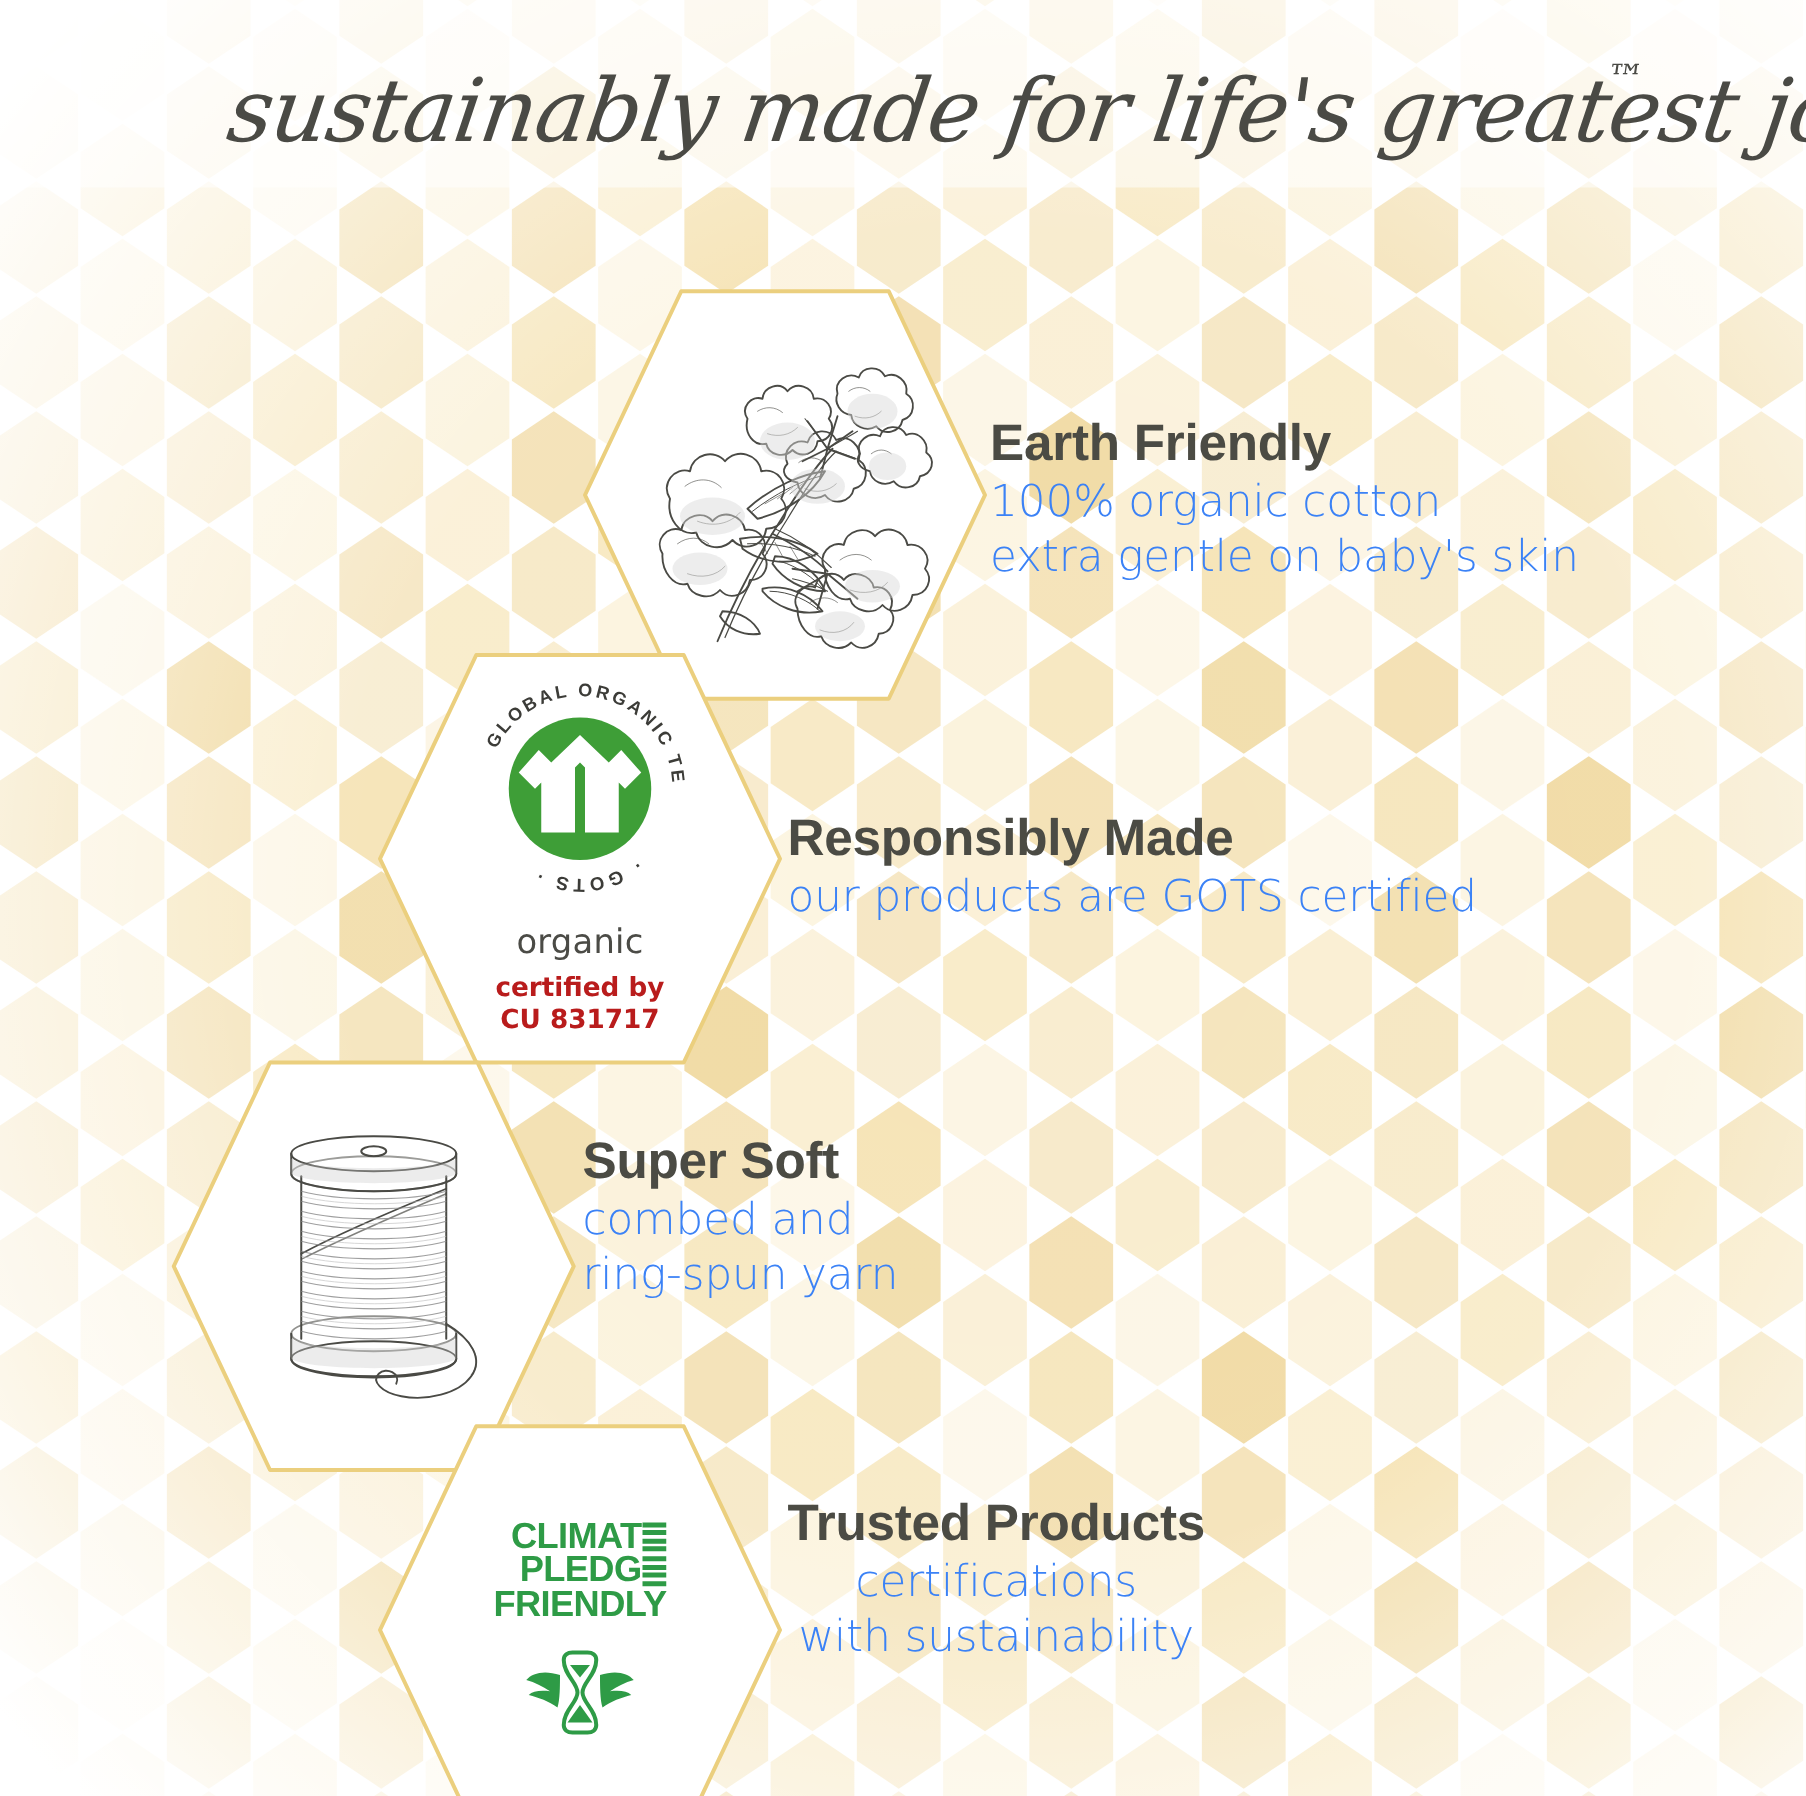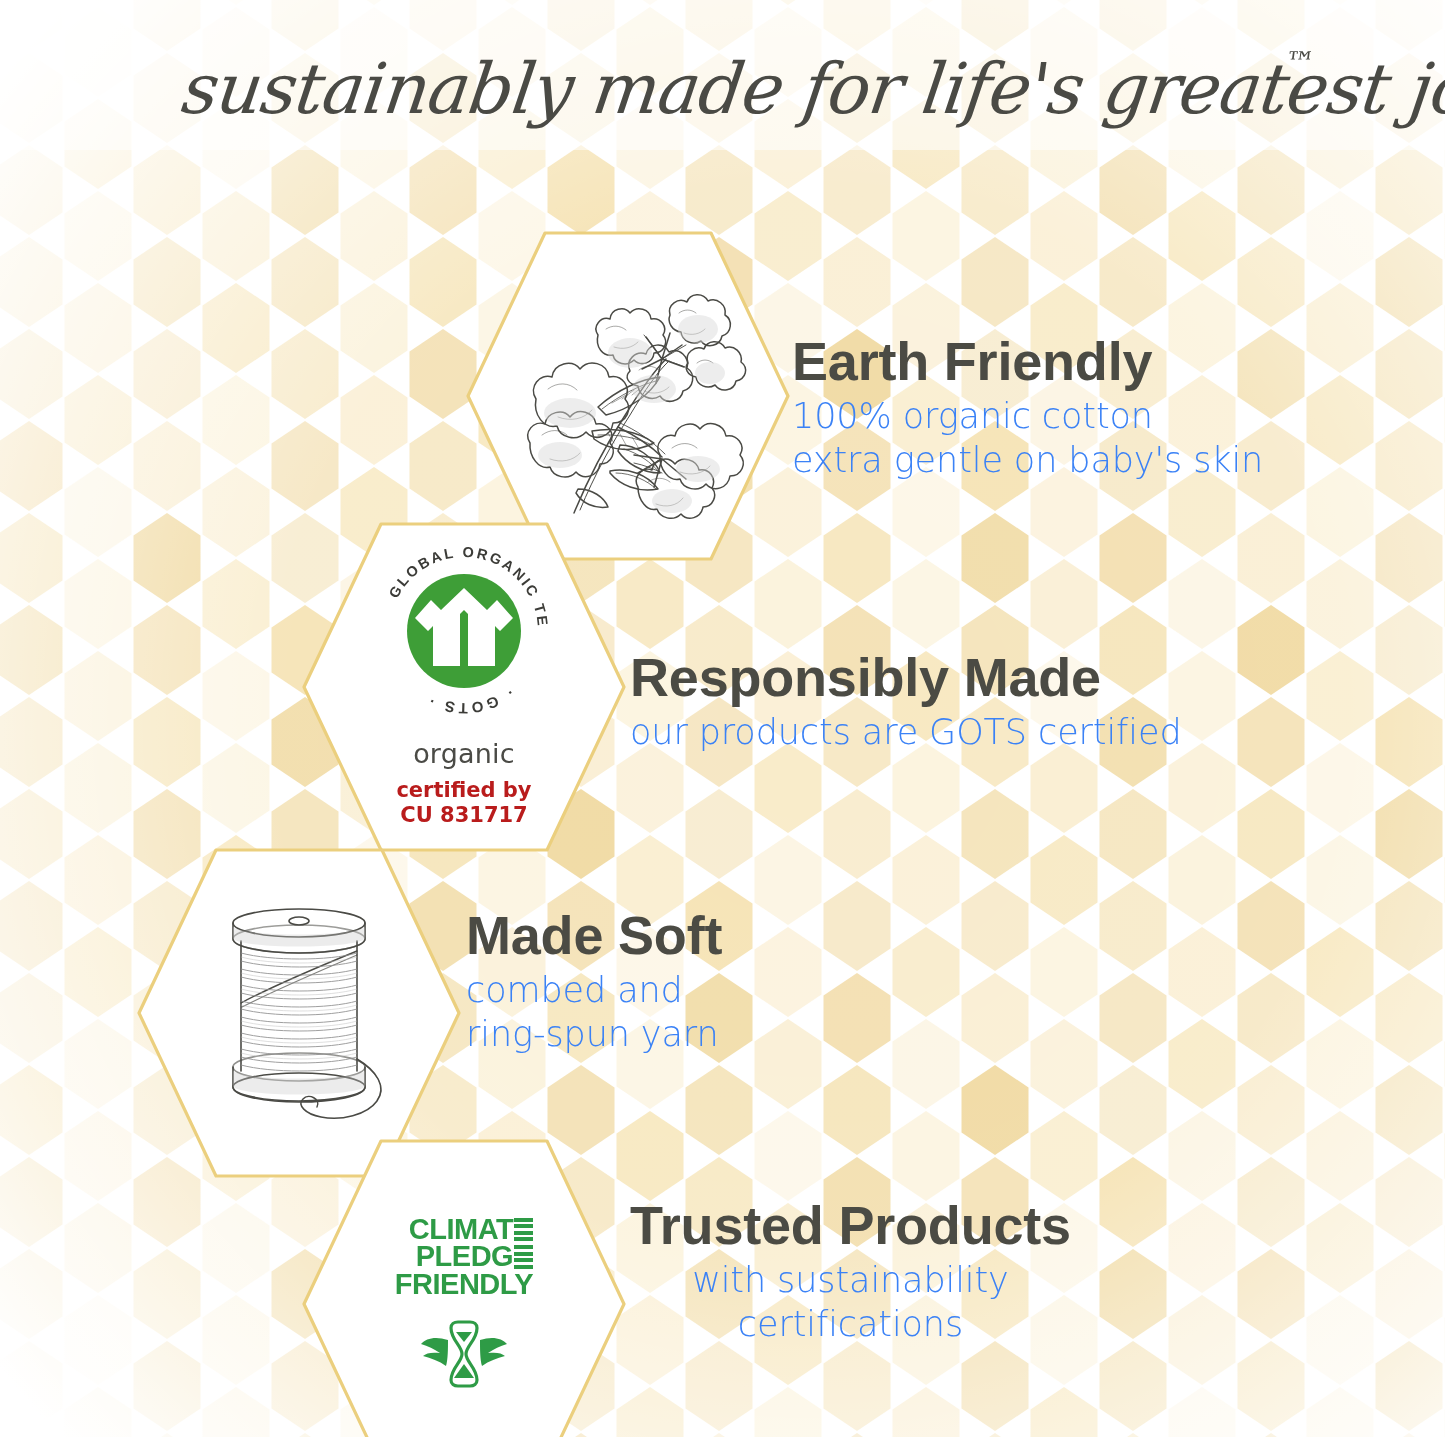--- a/index.html
+++ b/index.html
@@ -49,21 +49,21 @@
   }
 
   
   .text-block{
     position:absolute;
     z-index:6;
   }
   .tb-title{
     font-family:"Liberation Sans", sans-serif;
     font-weight:bold;
-    font-size:54px;
+    font-size:41px;
     line-height:1.08;
     color:#4b4b44;
     letter-spacing:-0.2px;
     margin:0 0 4px 0;
     white-space:nowrap;
   }
   .tb-line{
     font-family:"DejaVu Sans", sans-serif;
     font-weight:300;
     font-size:35px;
@@ -739,21 +739,21 @@
 
         <g fill="#c9c9c9" opacity="0.35">
           <path d="M52,36 C66,46 170,46 184,36 L184,48 C170,58 66,58 52,48 Z"></path>
           <path d="M52,180 C66,190 170,190 184,180 L184,196 C170,206 66,206 52,196 Z"></path>
         </g>
       </svg>
     </div>
   </div>
 
   <div class="text-block" style="left:466px;top:906px;">
-    <div class="tb-title">Made Soft</div>
+    <div class="tb-title">Super Soft</div>
     <div class="tb-line">combed and</div>
     <div class="tb-line">ring-spun yarn</div>
   </div>
 
   <div class="hex-card" style="left:299px;top:1136px;width:330px;height:336px;">
     <svg width="330" height="336" viewBox="0 0 330 336">
       <polygon points="82,5 248,5 325,168 248,331 82,331 5,168" fill="#ffffff" stroke="#ebcf7e" stroke-width="3.2" stroke-linejoin="round"></polygon>
     </svg>
     <div class="hex-content">
       <div class="cpf-wrap">
@@ -801,17 +801,17 @@
             <path d="M60,24 C72,20 82,22 87,28 C80,30 74,33 68,37 C76,36 82,37 85,40
                      C77,42 69,45 62,50 C60,44 60,32 60,24 Z"></path>
           </g>
         </svg>
       </div>
     </div>
   </div>
 
   <div class="text-block" style="left:630px;top:1196px;text-align:center;">
     <div class="tb-title">Trusted Products</div>
+    <div class="tb-line">certifications</div>
     <div class="tb-line">with sustainability</div>
-    <div class="tb-line">certifications</div>
   </div>
 
 </div>
 
 </body></html>

